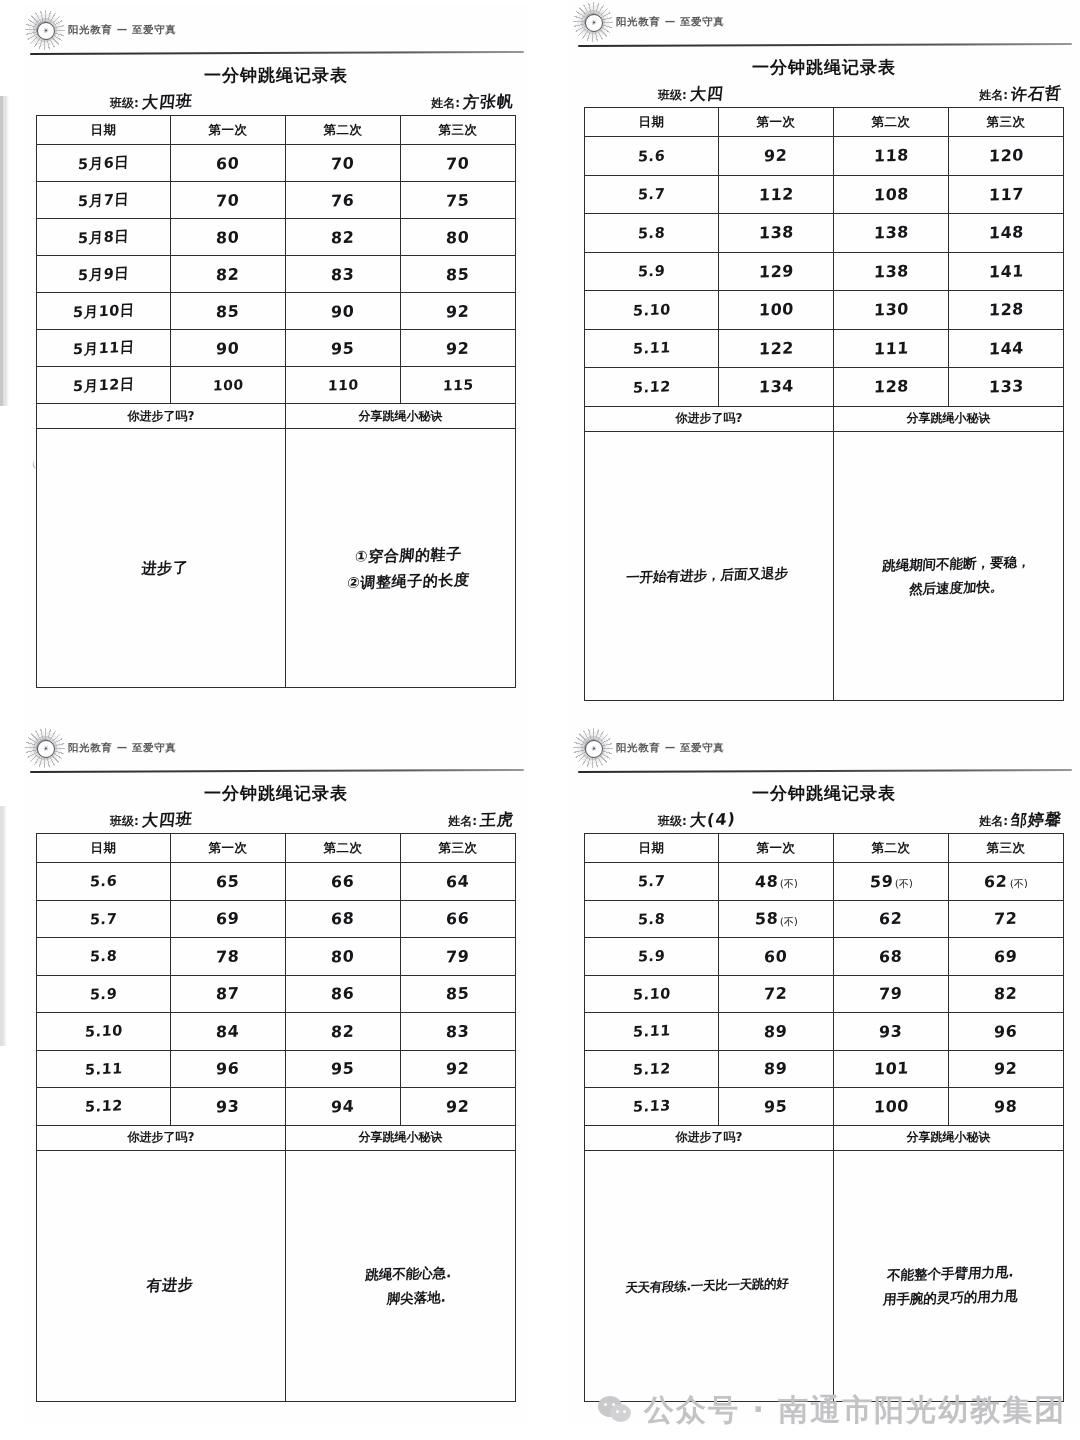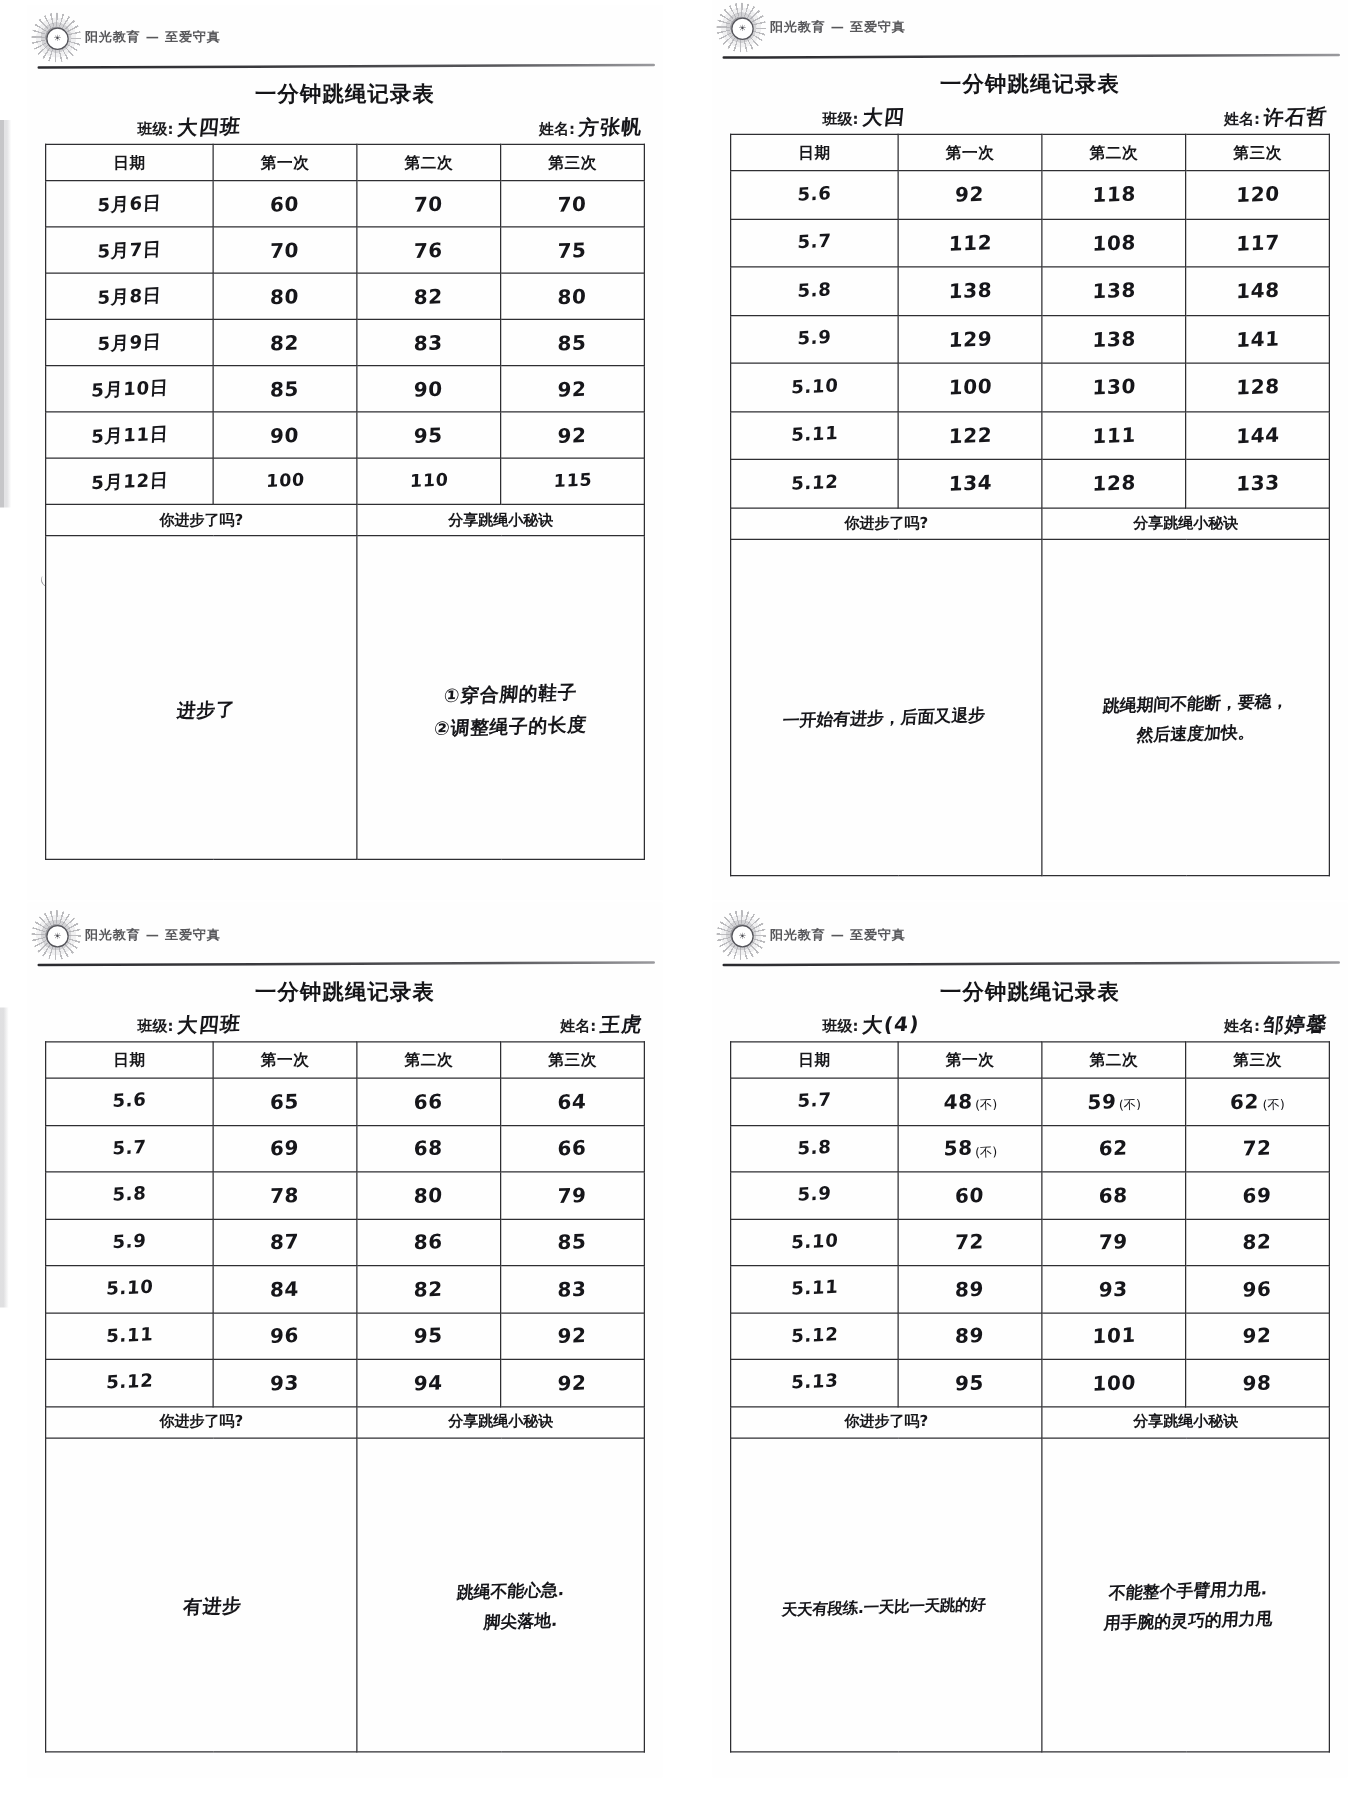--- a/index.html
+++ b/index.html
@@ -1144,14 +1144,25 @@
             <div class="bigbox-inner right" style="padding-left:14px;">
               <span class="hw hwline small">不能整个手臂用力甩.</span>
               <span class="hw hwline small">用手腕的灵巧的用力甩</span>
             </div>
           </td>
         </tr>
       </tbody>
     </table>
   </div>
 
+  <div class="watermark">
+    <div class="wechat">
+      <div class="b1"></div>
+        <div class="b2"></div>
+      <div class="d d1"></div>
+        <div class="d d2"></div>
+        <div class="d d3"></div>
+        <div class="d d4"></div>
+    </div>
+    <span>公众号 · 南通市阳光幼教集团</span>
+  </div>
 
 </div>
 
 </body></html>

